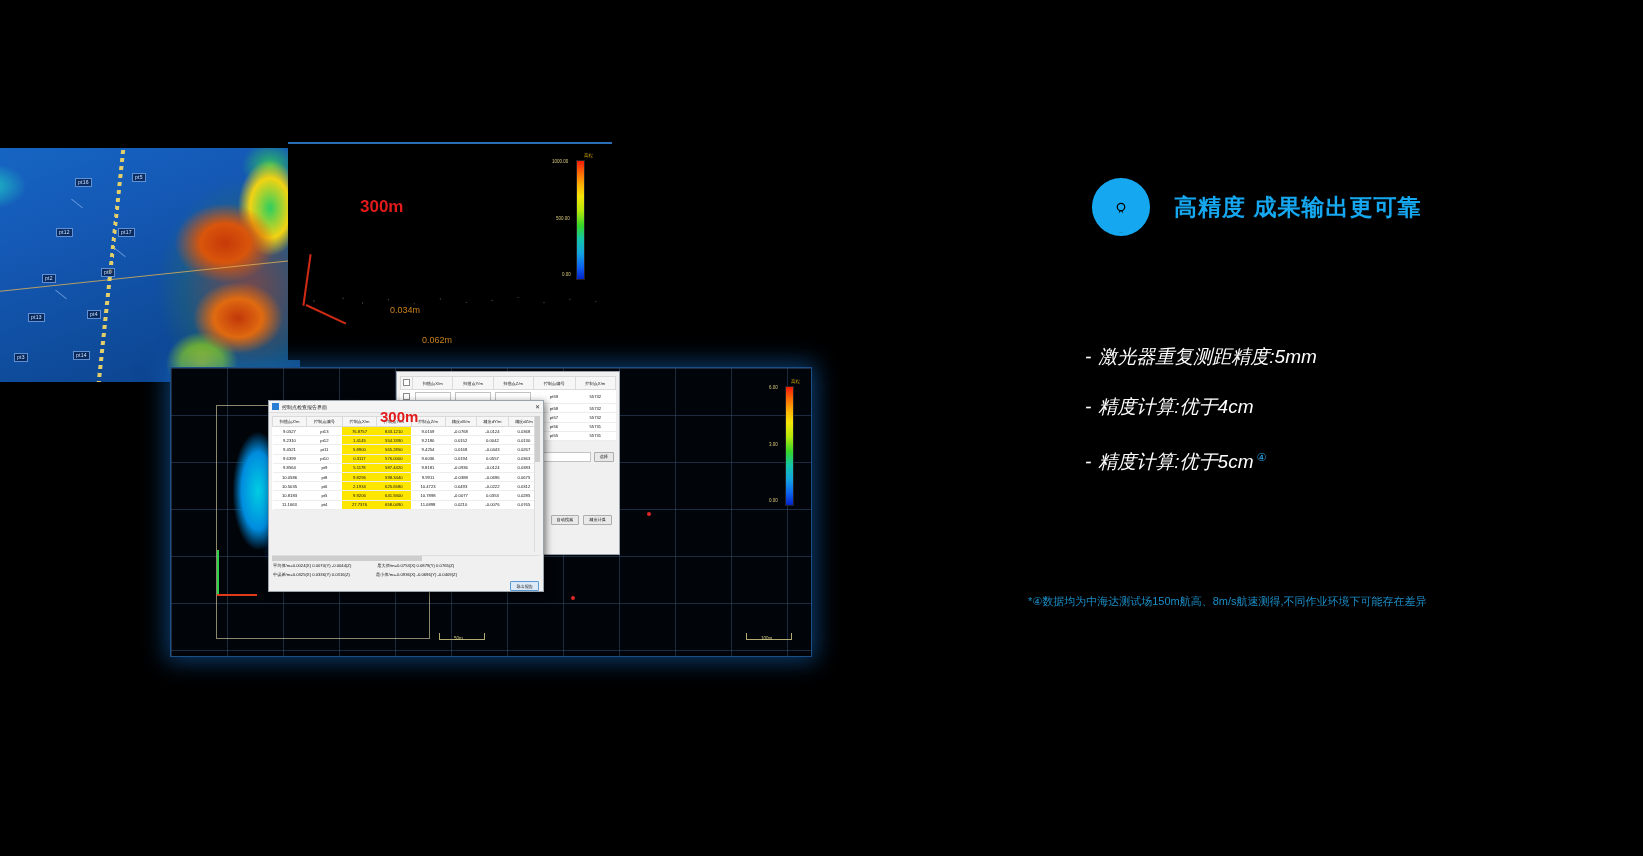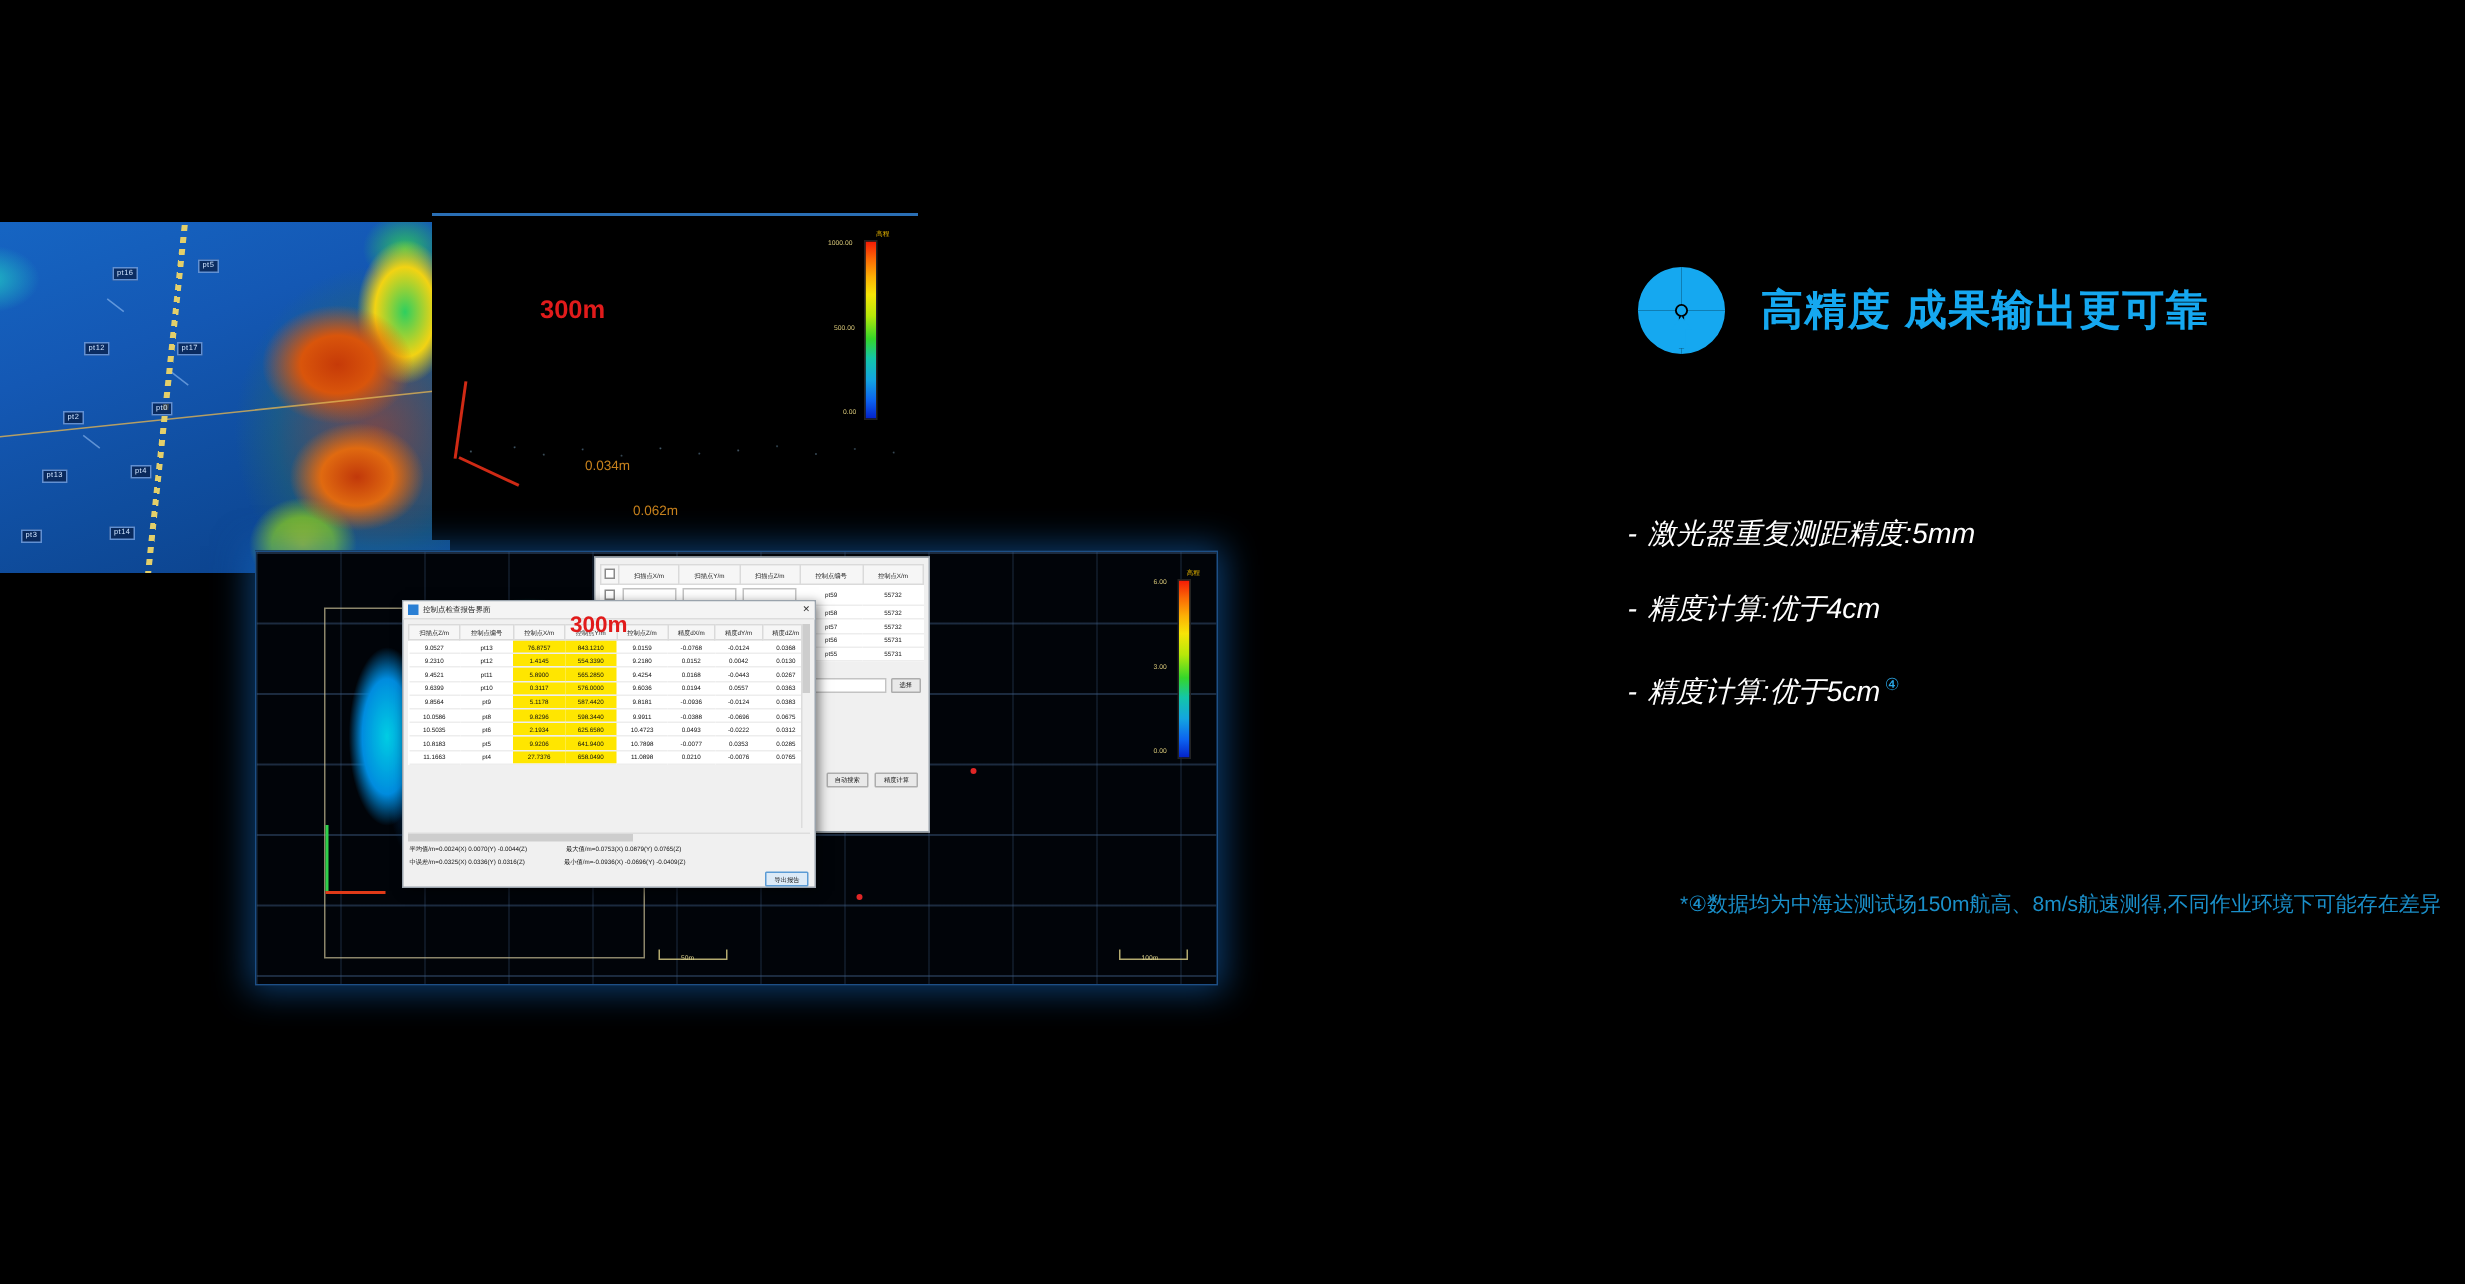--- a/index.html
+++ b/index.html
@@ -144,33 +144,33 @@
     font-size:4.2px;background:#e9e9e9;border:1px solid #adadad;border-radius:1px;
     padding:1.5px 5px;color:#111;white-space:nowrap;
   }
   .btn.pri{background:#dceaf7;border-color:#5b9bd5;}
   .inp{background:#fff;border:1px solid #c3c3c3;height:8px;}
   .chk{width:5px;height:5px;border:1px solid #8a8a8a;background:#fff;display:inline-block;}
 
   
   .headline{position:absolute;left:1090px;top:176px;display:flex;align-items:center;gap:22px;}
   .headline .htxt{
-    font-size:28px;font-weight:700;color:#15a8f0;letter-spacing:1px;white-space:nowrap;
+    font-size:23px;font-weight:700;color:#15a8f0;letter-spacing:1px;white-space:nowrap;
     font-family:"Liberation Sans","DejaVu Sans",sans-serif;
   }
   .gnss-ico{width:62px;height:62px;position:relative;flex:0 0 auto;}
   .bullets{position:absolute;left:1085px;top:340px;}
   .bullets li{
     list-style:none;color:#fff;font-size:19px;line-height:34px;white-space:nowrap;
     margin:0 0 16px 0;
   }
   .bullets li .dash{color:#fff;margin-right:7px;}
   .bullets li sup{color:#2aa8e8;font-size:11px;vertical-align:super;margin-left:3px;}
   .note{
-    position:absolute;left:1120px;top:594px;color:#1a8fc9;font-size:14px;white-space:nowrap;
+    position:absolute;left:1028px;top:594px;color:#1a8fc9;font-size:11px;white-space:nowrap;
   }
   ul{margin:0;padding:0;font-style:italic;}
 </style>
 </head>
 <body>
 
 <div class="stage">
 
   <div class="img-block" id="pc-top">
     <div class="diag"></div>

